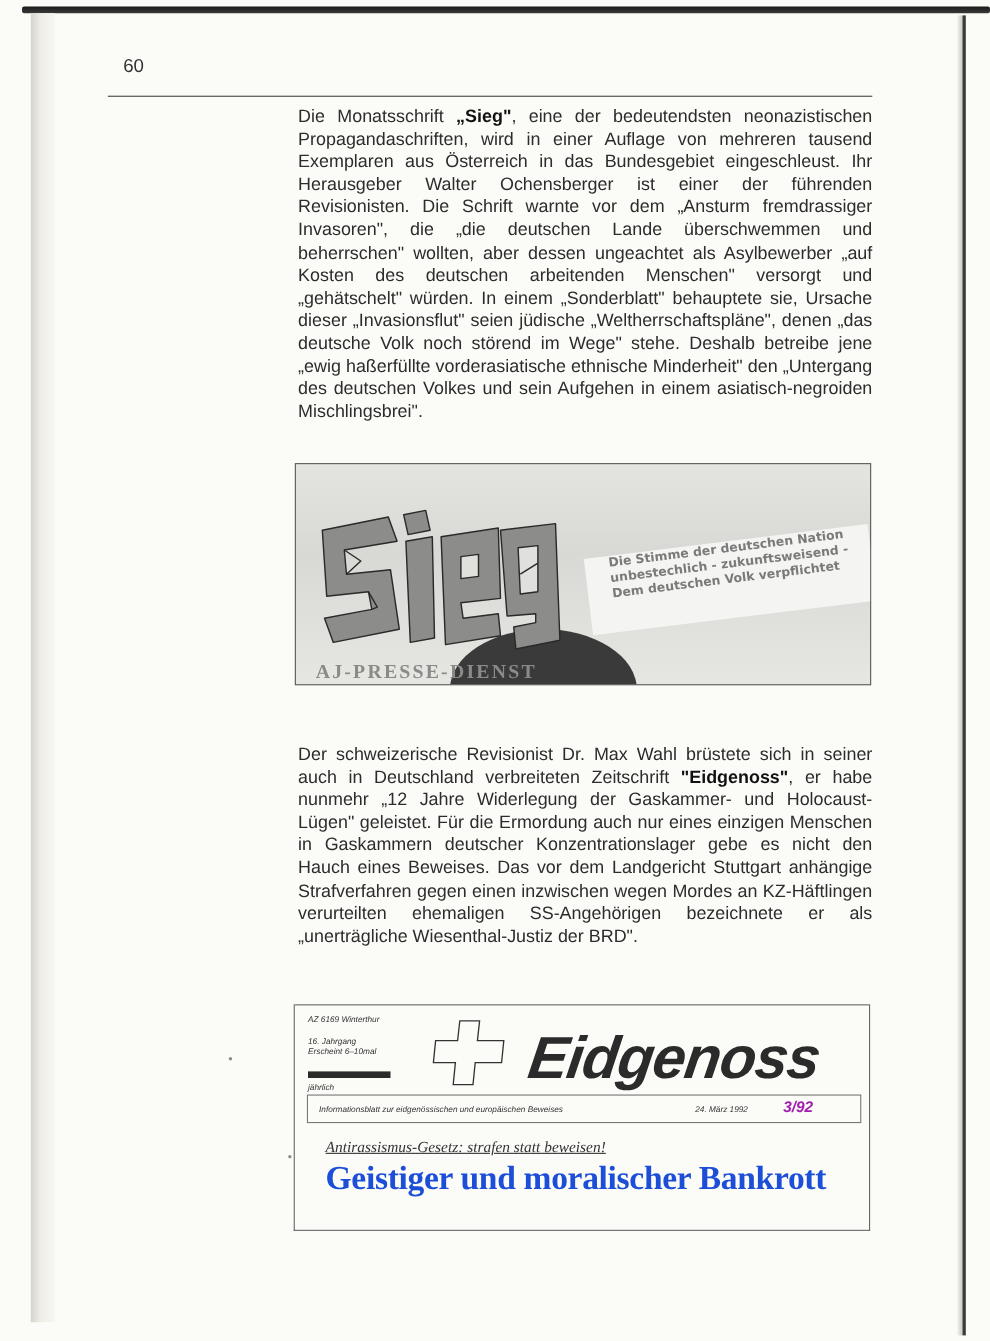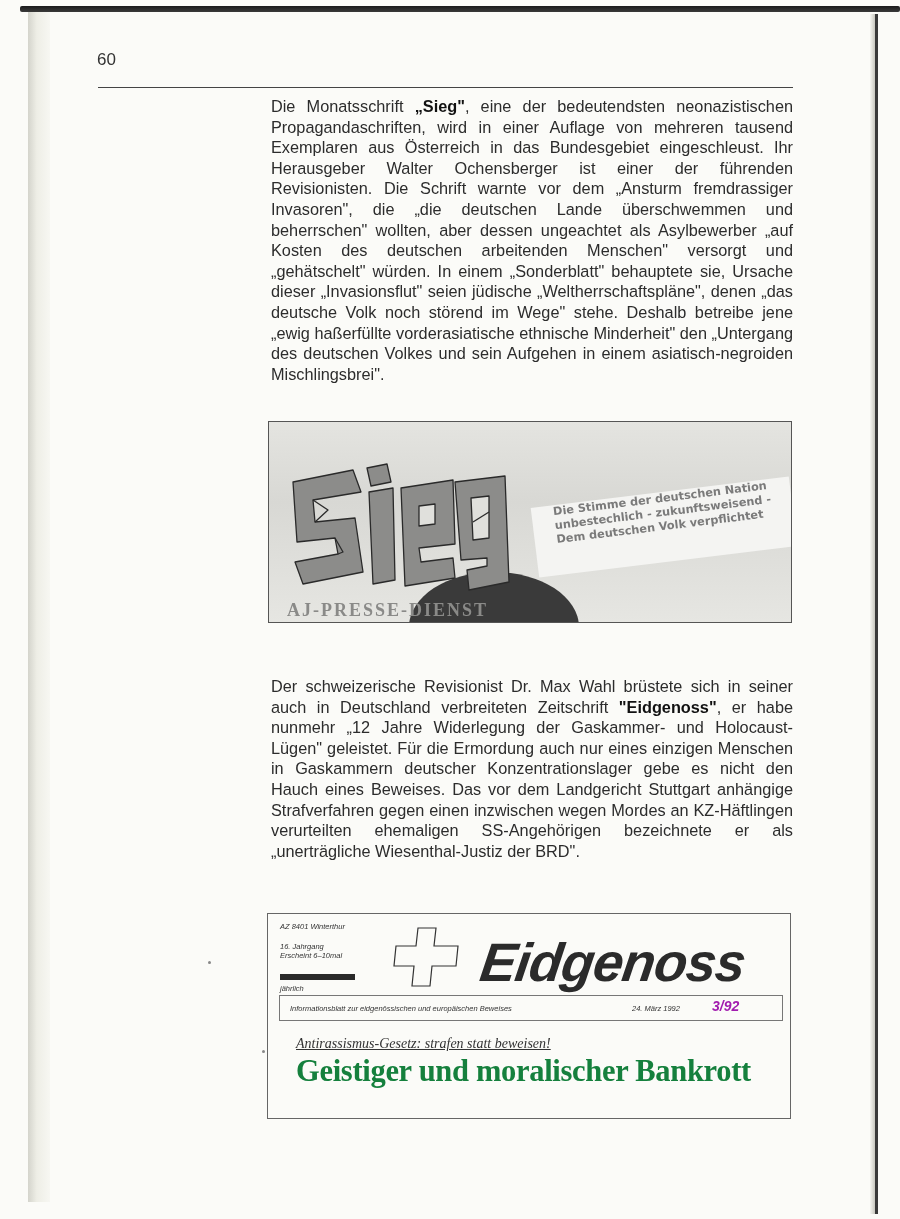--- a/index.html
+++ b/index.html
@@ -19,21 +19,21 @@
   }
   .gutter-right {
     position: absolute; left: 875px; top: 14px; width: 3px; height: 1200px;
     background: #3a3a3a;
   }
   .gutter-right-shadow {
     position: absolute; left: 870px; top: 14px; width: 5px; height: 1200px;
     background: linear-gradient(90deg, #f7f7f2, #c8c8c0);
   }
   .page-number {
-    position: absolute; left: 97px; top: 50px; font-size: 17px; color: #333;
+    position: absolute; left: 112px; top: 50px; font-size: 17px; color: #333;
   }
   .header-rule {
     position: absolute; left: 98px; top: 87px; width: 695px; height: 1px; background: #444;
   }
   .body-text {
     position: absolute; left: 271px; width: 522px;
     font-size: 16.3px; line-height: 20.6px; text-align: justify;
     color: #2c2c2c; hyphens: manual; margin: 0;
   }
   .body-text b { color: #111; }
@@ -111,21 +111,21 @@
     font-weight: bold; font-style: italic; font-size: 14px; color: #a21caf;
   }
   .eid-kicker {
     position: absolute; left: 28px; top: 123px;
     font-family: "Liberation Serif", serif; font-style: italic;
     font-size: 14px; color: #333; text-decoration: underline;
   }
   .eid-headline {
     position: absolute; left: 28px; top: 142px; width: 490px;
     font-family: "Liberation Serif", serif; font-weight: bold;
-    font-size: 30.5px; line-height: 33px; color: #15803d; letter-spacing: -0.3px;
+    font-size: 30.5px; line-height: 33px; color: #1d4ed8; letter-spacing: -0.3px;
   }
   .dot { position: absolute; width: 3px; height: 3px; border-radius: 50%; background: #888; }
 </style>
 </head>
 <body>
 
 <div class="top-edge"></div>
 <div class="gutter-left"></div>
 <div class="gutter-right-shadow"></div>
 <div class="gutter-right"></div>
@@ -164,21 +164,21 @@
   <div class="sieg-press">AJ-PRESSE-DIENST</div>
 </div>
 
 <p class="body-text" id="para2"><span>Der schweizerische Revisionist Dr. Max Wahl brüstete sich in sei­ner auch in Deutschland verbreiteten Zeitschrift </span><b>"Eidgenoss"</b><span>, er habe nunmehr „12 Jahre Widerlegung der Gaskammer- und Holo­caust-Lügen" geleistet. Für die Ermordung auch nur eines einzi­gen Menschen in Gaskammern deutscher Konzentrationslager gebe es nicht den Hauch eines Beweises. Das vor dem Landge­richt Stuttgart anhängige Strafverfahren gegen einen inzwischen wegen Mordes an KZ-Häftlingen verurteilten ehemaligen SS-Angehörigen bezeichnete er als „unerträgliche Wiesenthal-Justiz der BRD".</span></p>
 
 <div class="dot" style="left:208px; top:961px;"></div>
 <div class="dot" style="left:262px; top:1050px;"></div>
 
 <div class="eid-clip">
   <div class="eid-top-rule"></div>
-  <div class="eid-small" style="left:12px; top:10px;">AZ 8401 Winterthur</div>
+  <div class="eid-small" style="left:12px; top:10px;">AZ 6169 Winterthur</div>
   <div class="eid-small" style="left:12px; top:30px;">16. Jahrgang</div>
   <div class="eid-small" style="left:12px; top:39px;">Erscheint 6–10mal</div>
   <div class="eid-small" style="left:12px; top:48px;margin-top:24px;">jährlich</div>
   <div class="eid-bar"></div>
   <svg class="eid-cross" viewBox="0 0 72 62">
     <polygon fill="none" stroke="#333" stroke-width="1.2" points="26,2 44,2 42,20 66,20 64,40 40,40 38,60 20,60 22,40 2,40 4,20 24,20"></polygon>
   </svg>
   <div class="eid-title">Eidgenoss</div>
   <div class="eid-info-box">
     <div class="eid-info">Informationsblatt zur eidgenössischen und europäischen Beweises</div>

